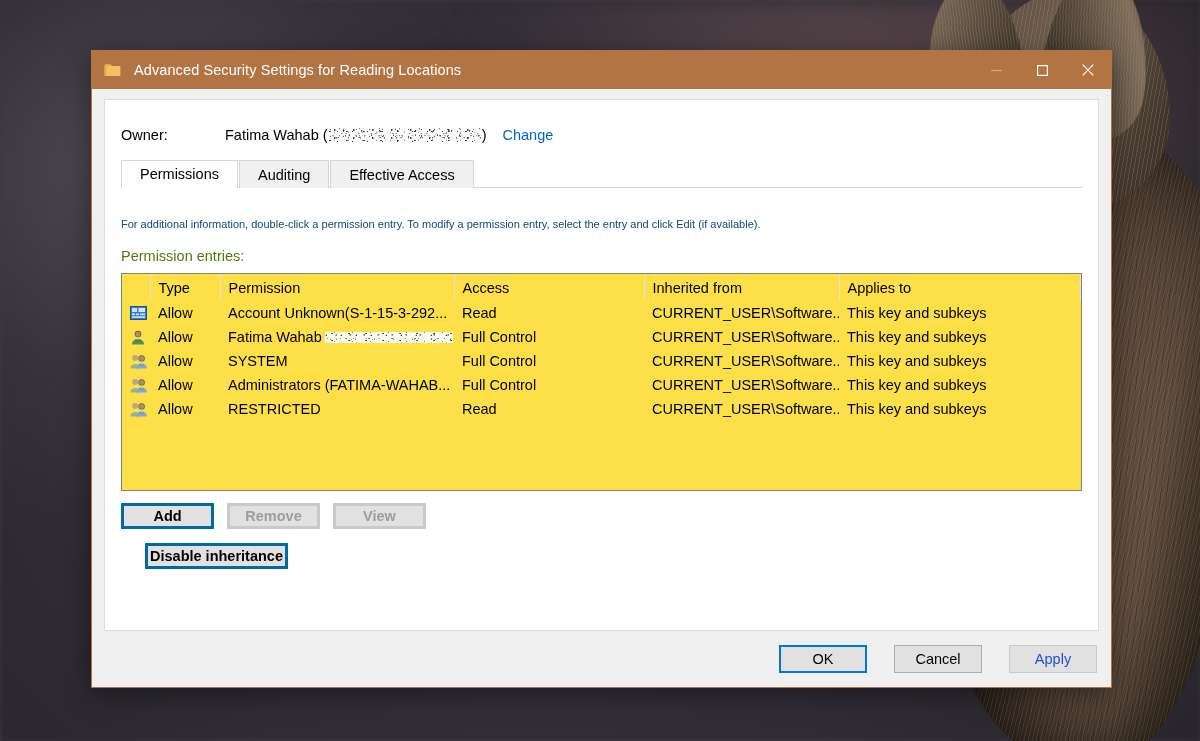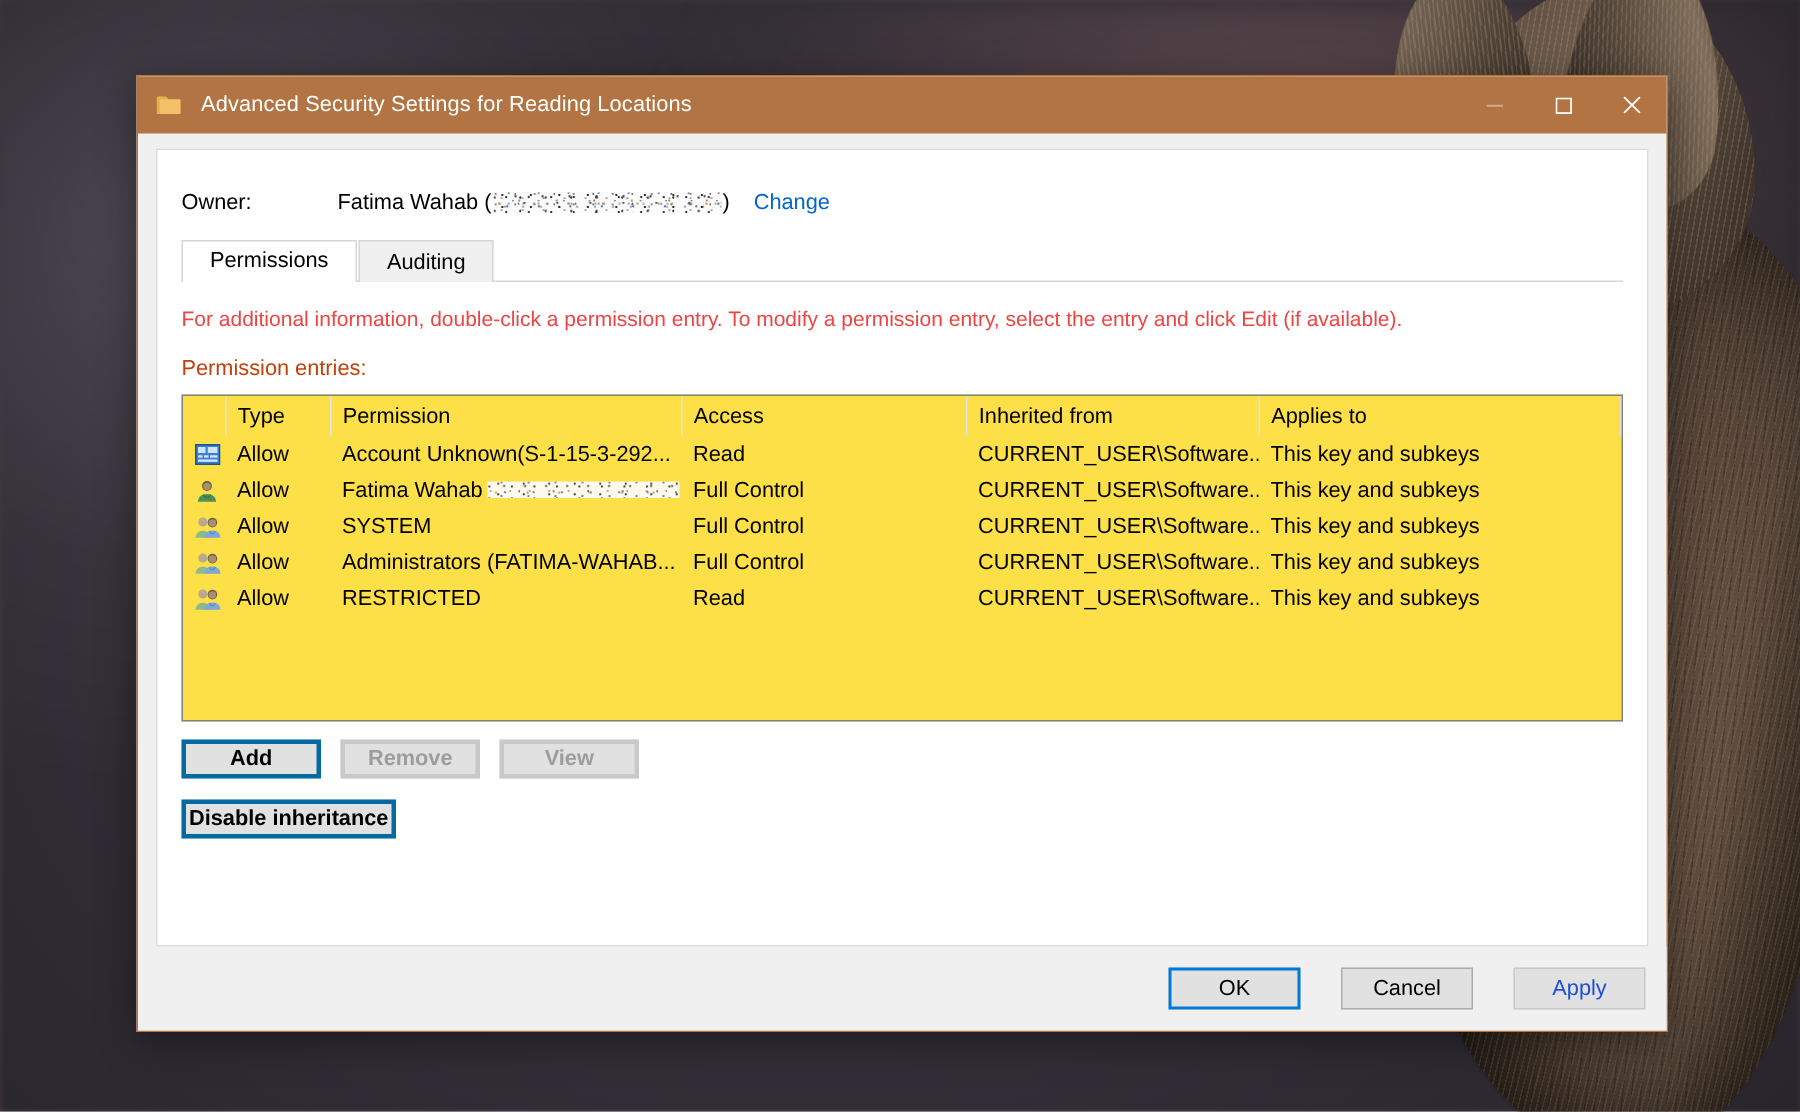--- a/index.html
+++ b/index.html
@@ -203,25 +203,25 @@
   }
   .tab.active {
     background: #ffffff;
     border-color: #d6d6d6;
     position: relative;
     margin-bottom: -1px;
     padding-bottom: 1px;
   }
 
   .hint-text {
-    font-size: 14px; color: #ef4444;
-    margin-top: 16px;
+    font-size: 11px; color: #0c4a6e;
+    margin-top: 30px;
   }
   .entries-label {
-    font-size: 14.5px; color: #c2410c;
+    font-size: 14.5px; color: #4d7c0f;
     margin-top: 18px;
   }
 
   
   .table-wrap {
     margin-top: 9px;
     border: 1px solid #828282;
     background: #fde047;
     height: 218px;
     overflow: hidden;
@@ -285,21 +285,21 @@
     padding: 0 2px;
     font-size: 14.5px;
     font-family: "Liberation Sans", sans-serif;
     color: #000;
     background: #e1e1e1;
     border: 3px solid #0369a1;
     cursor: pointer;
     display: inline-flex; align-items: center; justify-content: center; font-weight: bold;
   }
   .btn[data-disabled="true"] { color: #9d9d9d; background: #e1e1e1; border-color: #c9c9c9; cursor: default; }
-  .btn-wide { min-width: 135px; }
+  .btn-wide { min-width: 135px; margin-left: 24px; }
   .btn-row-2 { margin-top: 14px; }
 
   
   .redbox {
     margin-top: 15px;
     border: 3px solid #f40000;
     background: #fff;
     height: 34px;
     display: flex; align-items: center;
     padding-left: 5px;
@@ -395,20 +395,23 @@
       <span class="link">Change</span>
     </div>
 
     <div class="tabstrip">
       <div class="tab active">
         <span>Permissions</span>
       </div>
       <div class="tab">
         <span>Auditing</span>
       </div>
+      <div class="tab">
+        <span>Effective Access</span>
+      </div>
     </div>
 
     <div class="hint-text">For additional information, double-click a permission entry. To modify a permission entry, select the entry and click Edit (if available).</div>
     <div class="entries-label">Permission entries:</div>
 
     <div class="table-wrap">
       <table class="perm">
         <colgroup>
           <col class="col-ico">
             <col class="col-type">

